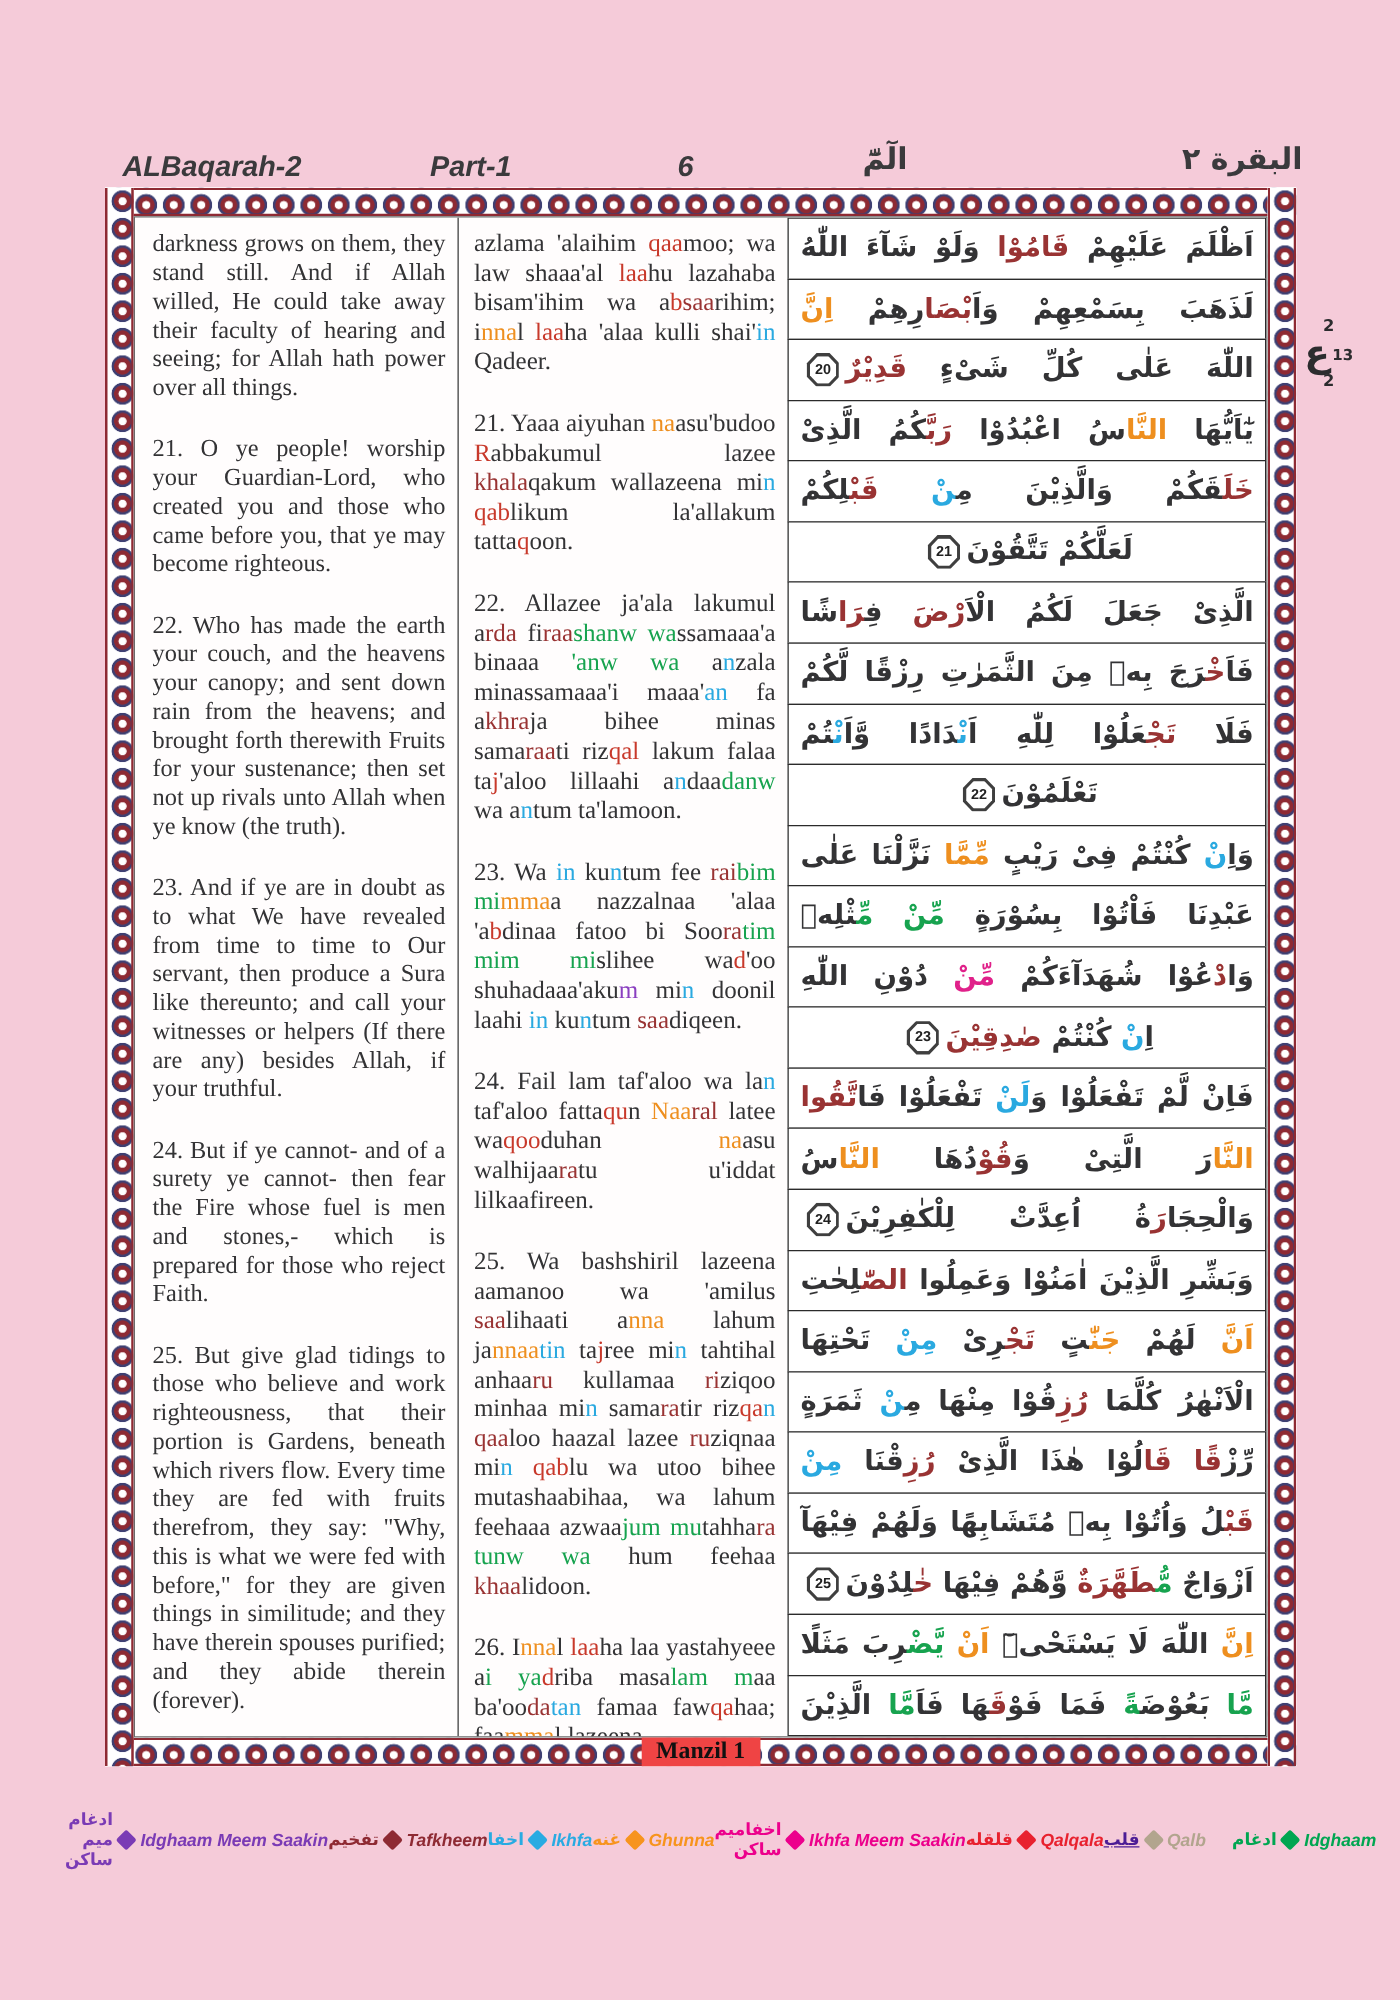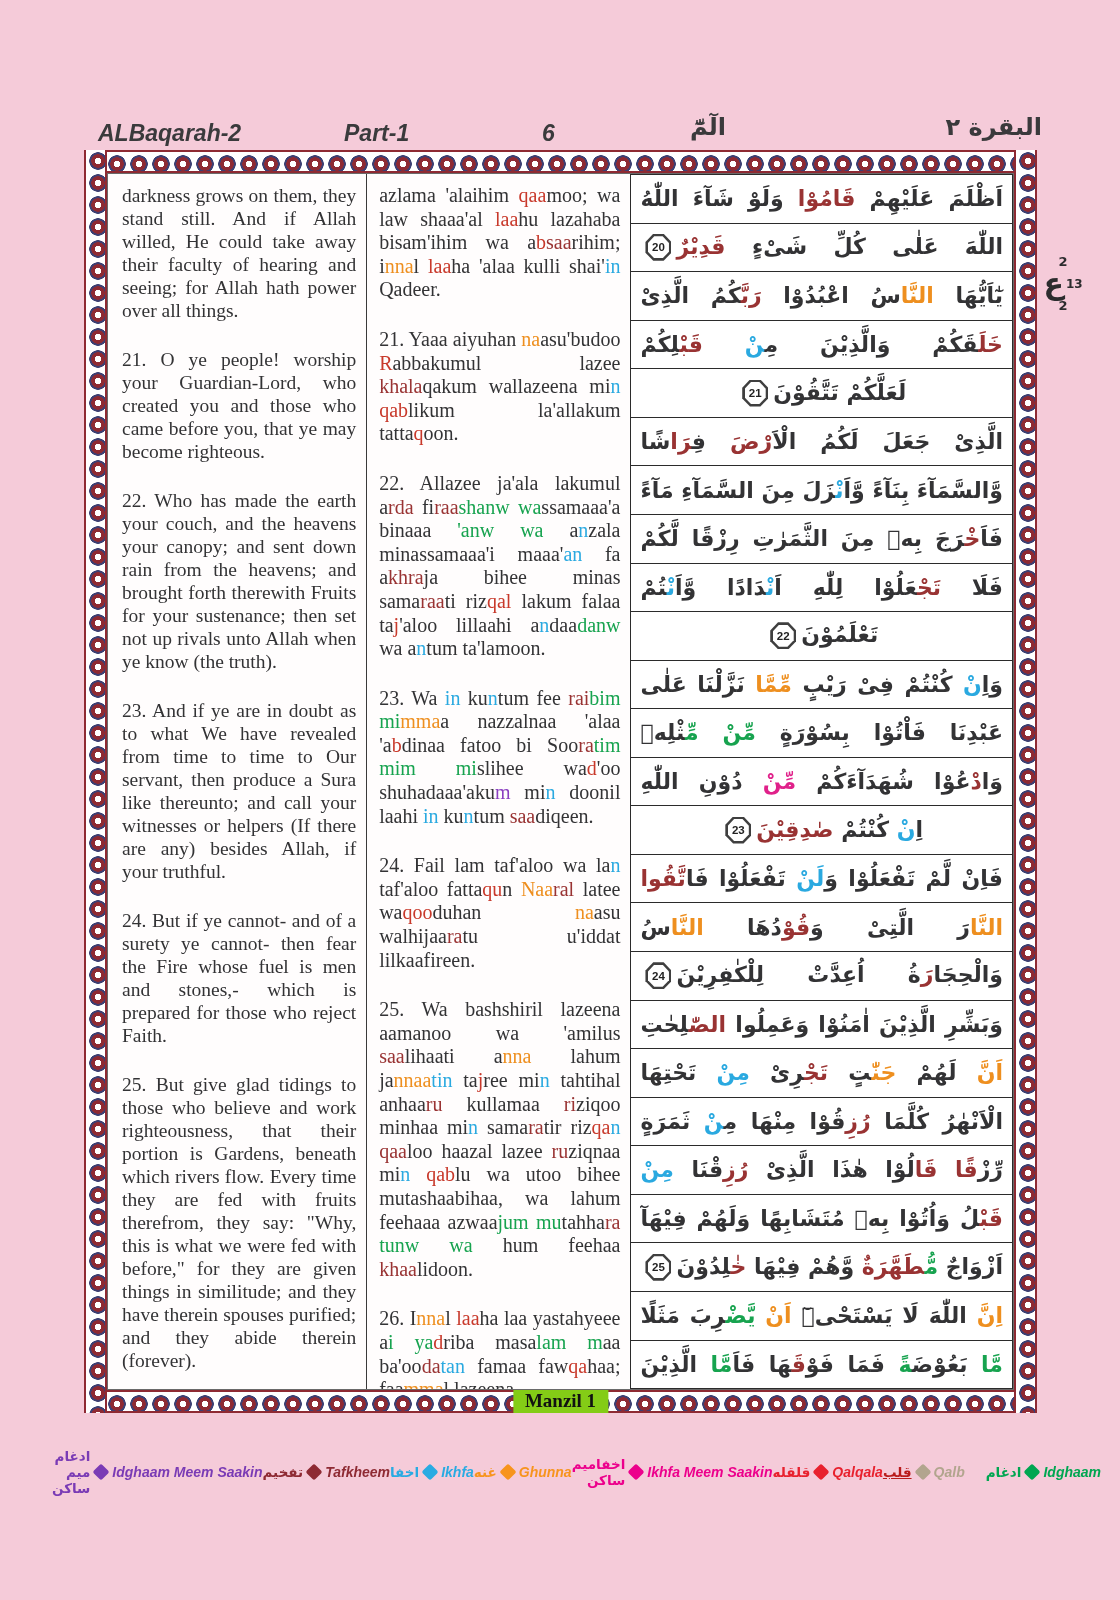--- a/index.html
+++ b/index.html
@@ -56,21 +56,21 @@
     background:#3f3f3f;align-items:center;justify-content:center;margin:0 5px;flex:none;
   }
   .vmark::before{
     content:"";position:absolute;inset:2.5px;background:#fff;
     clip-path:polygon(30% 0,70% 0,100% 30%,100% 70%,70% 100%,30% 100%,0 70%,0 30%);
   }
   .vmark b{position:relative;z-index:1;font:bold 11.5px "Liberation Sans",sans-serif;color:#222;}
   
   .manzil{
     position:absolute;bottom:0;left:50%;transform:translateX(-50%);height:23px;line-height:23px;
-    background:#84cc16;padding:0 12px;font:bold 19px "Liberation Serif",serif;color:#111;z-index:3;
+    background:#ef4444;padding:0 12px;font:bold 19px "Liberation Serif",serif;color:#111;z-index:3;
   }
   
   .ruku{position:absolute;left:1040px;top:255px;width:46px;text-align:center;color:#2c2c2e;font-family:"DejaVu Sans",sans-serif;}
   .ruku .num{display:block;font-size:13px;font-weight:bold;line-height:14px;}
   .ruku .mid{display:flex;align-items:center;justify-content:center;gap:2px;}
   .ruku .ain{font-size:30px;font-weight:bold;line-height:30px;}
   .ruku .mnum{font-size:12px;font-weight:bold;}
   
   .legend{
     position:absolute;left:52px;right:52px;top:1448px;display:flex;flex-direction:row;
@@ -119,40 +119,40 @@
         <p class="tpar"><span class="c-k">23. Wa </span><span class="c-b">in</span><span class="c-k"> ku</span><span class="c-b">n</span><span class="c-k">tum fee </span><span class="c-d">rai</span><span class="c-g">bim</span><span class="c-k"> </span><span class="c-g">mi</span><span class="c-o">mma</span><span class="c-k">a nazzalnaa 'alaa 'a</span><span class="c-r">b</span><span class="c-k">dinaa fatoo bi Soo</span><span class="c-d">ra</span><span class="c-g">tim</span><span class="c-k"> </span><span class="c-g">mim</span><span class="c-k"> </span><span class="c-g">mi</span><span class="c-k">slihee wa</span><span class="c-r">d</span><span class="c-k">'oo shuhadaaa'aku</span><span class="c-p">m</span><span class="c-k"> mi</span><span class="c-b">n</span><span class="c-k"> doonil laahi </span><span class="c-b">in</span><span class="c-k"> ku</span><span class="c-b">n</span><span class="c-k">tum </span><span class="c-d">saa</span><span class="c-k">diqeen.</span></p>
         <p class="tpar"><span class="c-k">24. Fail lam taf'aloo wa la</span><span class="c-b">n</span><span class="c-k"> taf'aloo fatta</span><span class="c-r">qu</span><span class="c-k">n </span><span class="c-o">Naa</span><span class="c-d">ral</span><span class="c-k"> latee wa</span><span class="c-r">qoo</span><span class="c-k">duhan </span><span class="c-o">na</span><span class="c-k">asu walhijaa</span><span class="c-d">ra</span><span class="c-k">tu u'iddat lilkaafireen.</span></p>
         <p class="tpar"><span class="c-k">25. Wa bashshiril lazeena aamanoo wa 'amilus </span><span class="c-d">saa</span><span class="c-k">lihaati a</span><span class="c-o">nna</span><span class="c-k"> lahum ja</span><span class="c-o">nnaa</span><span class="c-b">tin</span><span class="c-k"> ta</span><span class="c-r">j</span><span class="c-k">ree mi</span><span class="c-b">n</span><span class="c-k"> tahtihal anhaa</span><span class="c-d">ru</span><span class="c-k"> kullamaa </span><span class="c-d">ri</span><span class="c-k">ziqoo minhaa mi</span><span class="c-b">n</span><span class="c-k"> sama</span><span class="c-d">ra</span><span class="c-k">tir riz</span><span class="c-r">qa</span><span class="c-b">n</span><span class="c-k"> </span><span class="c-d">qaa</span><span class="c-k">loo haazal lazee </span><span class="c-d">ru</span><span class="c-k">ziqnaa mi</span><span class="c-b">n</span><span class="c-k"> </span><span class="c-r">qa</span><span class="c-r">b</span><span class="c-k">lu wa utoo bihee mutashaabihaa, wa lahum feehaaa azwaa</span><span class="c-g">jum</span><span class="c-k"> </span><span class="c-g">mu</span><span class="c-k">tahha</span><span class="c-d">ra</span><span class="c-k"> </span><span class="c-g">tunw</span><span class="c-k"> </span><span class="c-g">wa</span><span class="c-k"> hum feehaa </span><span class="c-d">khaa</span><span class="c-k">lidoon.</span></p>
         <p class="tpar"><span class="c-k">26. I</span><span class="c-o">nna</span><span class="c-k">l </span><span class="c-r">laa</span><span class="c-k">ha laa yastahyeee a</span><span class="c-g">i</span><span class="c-k"> </span><span class="c-g">ya</span><span class="c-r">d</span><span class="c-k">riba masa</span><span class="c-g">lam</span><span class="c-k"> </span><span class="c-g">m</span><span class="c-k">aa ba'oo</span><span class="c-d">da</span><span class="c-b">tan</span><span class="c-k"> famaa faw</span><span class="c-r">qa</span><span class="c-k">haa; faa</span><span class="c-o">mma</span><span class="c-k">l lazeena</span></p>
       </div>
     <div class="col-ar">
         <div class="aline">
           <div class="txt"><span class="c-k">اَظْلَمَ عَلَيْهِمْ </span><span class="c-d">قَامُوْا</span><span class="c-k"> وَلَوْ شَآءَ اللّٰهُ</span></div>
         </div>
         <div class="aline">
+          <div class="txt"><span class="c-k">لَذَهَبَ بِسَمْعِهِمْ وَاَ</span><span class="c-d">بْصَا</span><span class="c-k">رِهِمْ </span><span class="c-o">اِنَّ</span></div>
+        </div>
+        <div class="aline">
           <div class="txt"><span class="c-k">اللّٰهَ عَلٰى كُلِّ شَىْءٍ </span><span class="c-d">قَدِيْرٌ</span><span class="vmark">
               <b>20</b>
             </span></div>
         </div>
         <div class="aline">
           <div class="txt"><span class="c-k">يٰٓاَيُّهَا </span><span class="c-o">النَّا</span><span class="c-k">سُ اعْبُدُوْا </span><span class="c-d">رَبَّ</span><span class="c-k">كُمُ الَّذِىْ</span></div>
         </div>
         <div class="aline">
           <div class="txt"><span class="c-d">خَلَ</span><span class="c-k">قَكُمْ وَالَّذِيْنَ مِ</span><span class="c-b">نْ </span><span class="c-d">قَبْ</span><span class="c-k">لِكُمْ</span></div>
         </div>
         <div class="aline center">
           <div class="txt"><span class="c-k">لَعَلَّكُمْ تَتَّقُوْنَ</span><span class="vmark">
               <b>21</b>
             </span></div>
         </div>
         <div class="aline">
           <div class="txt"><span class="c-k">الَّذِىْ جَعَلَ لَكُمُ الْاَ</span><span class="c-d">رْضَ</span><span class="c-k"> فِ</span><span class="c-d">رَا</span><span class="c-k">شًا</span></div>
-        </div>
-        <div class="aline">
-          <div class="txt"><span class="c-k">وَّالسَّمَآءَ بِنَآءً وَّاَ</span><span class="c-b">نْ</span><span class="c-k">زَلَ مِنَ السَّمَآءِ مَآءً</span></div>
         </div>
         <div class="aline">
           <div class="txt"><span class="c-k">فَاَ</span><span class="c-d">خْ</span><span class="c-k">رَجَ بِهٖ مِنَ الثَّمَرٰتِ رِزْقًا لَّكُمْ</span></div>
         </div>
         <div class="aline">
           <div class="txt"><span class="c-k">فَلَا </span><span class="c-d">تَجْ</span><span class="c-k">عَلُوْا لِلّٰهِ اَ</span><span class="c-b">نْ</span><span class="c-k">دَادًا وَّاَ</span><span class="c-b">نْ</span><span class="c-k">تُمْ</span></div>
         </div>
         <div class="aline center">
           <div class="txt"><span class="c-k">تَعْلَمُوْنَ</span><span class="vmark">
               <b>22</b>
@@ -247,21 +247,21 @@
       <span class="lar" style="color: rgb(236, 0, 140);">اخفاميم ساكن</span>
       <span class="ldia" style="background: rgb(236, 0, 140);"></span>
       <span class="len" style="color: rgb(236, 0, 140);">Ikhfa Meem Saakin</span>
     </div>
     <div class="litem">
       <span class="lar" style="color: rgb(232, 33, 46);">قلقله</span>
       <span class="ldia" style="background: rgb(232, 33, 46);"></span>
       <span class="len" style="color: rgb(232, 33, 46);">Qalqala</span>
     </div>
     <div class="litem">
-      <span class="lar" style="color: #b91c1c; text-decoration: underline;">قلب</span>
+      <span class="lar" style="color: #4c1d95; text-decoration: underline;">قلب</span>
       <span class="ldia" style="background: rgb(178, 165, 142);"></span>
       <span class="len" style="color: rgb(178, 165, 142);">Qalb</span>
     </div>
     <div class="litem">
       <span class="lar" style="color: rgb(0, 166, 81); padding-left: 21px;">ادغام</span>
       <span class="ldia" style="background: rgb(0, 166, 81);"></span>
       <span class="len" style="color: rgb(0, 166, 81);">Idghaam</span>
     </div>
   </div>
 

